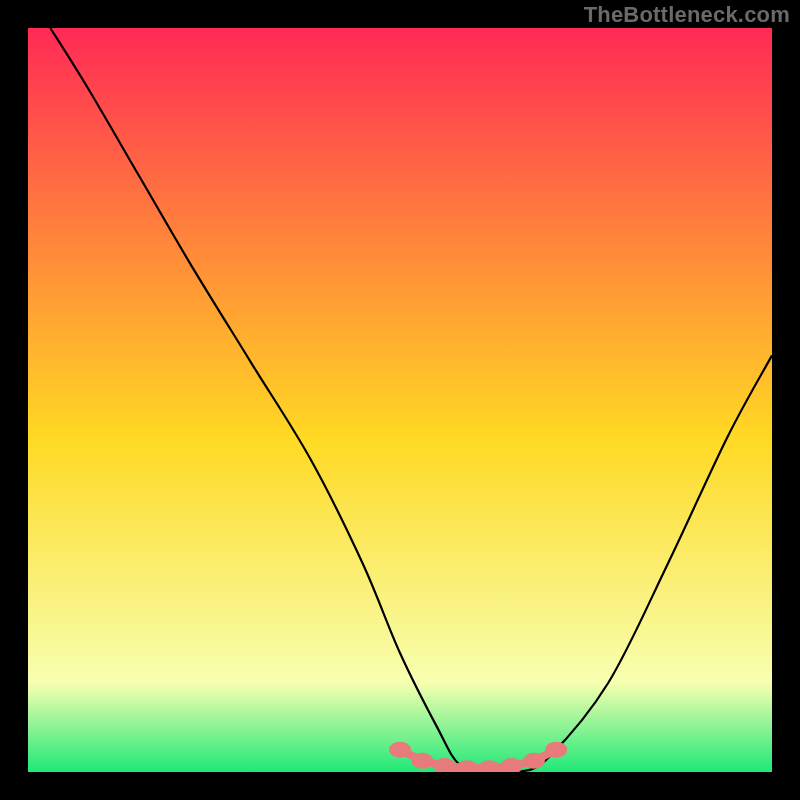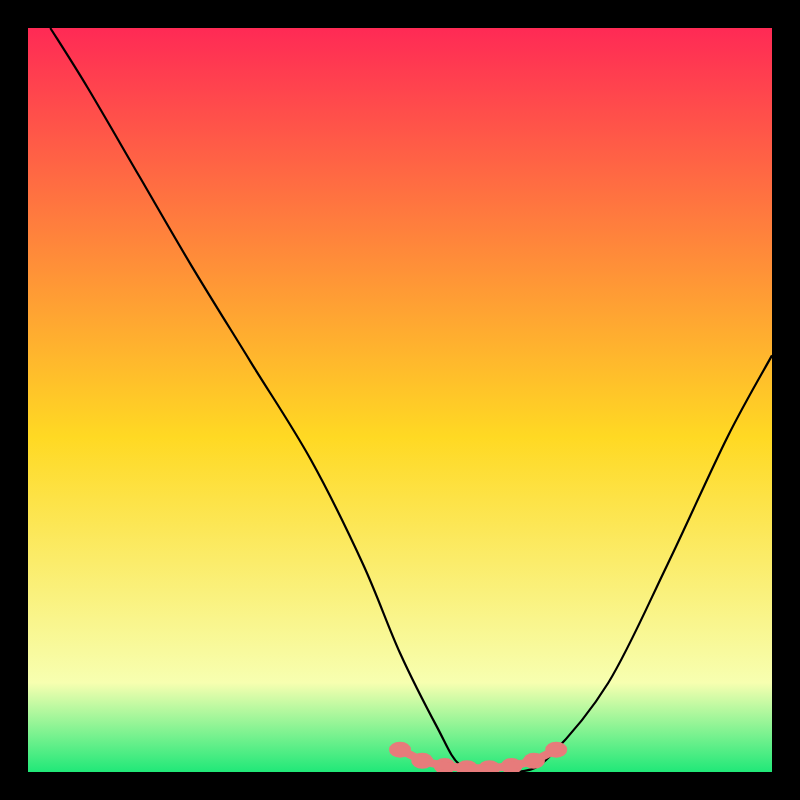--- a/index.html
+++ b/index.html
@@ -27,20 +27,21 @@
   svg.chart {
     position: absolute;
     top: 0;
     left: 0;
   }
 </style>
 </head>
 <body>
 
 <div class="stage">
+  <div class="watermark">TheBottleneck.com</div>
   <svg class="chart" width="800" height="800" viewBox="0 0 800 800">
     <defs>
       <linearGradient id="bg" x1="0" y1="0" x2="0" y2="1">
         <stop id="g-top" offset="0%" stop-color="#ff2a55"></stop>
         <stop id="g-mid" offset="55%" stop-color="#ffd923"></stop>
         <stop id="g-low" offset="88%" stop-color="#f7ffb0"></stop>
         <stop id="g-bot" offset="100%" stop-color="#20e878"></stop>
       </linearGradient>
     </defs>
 

